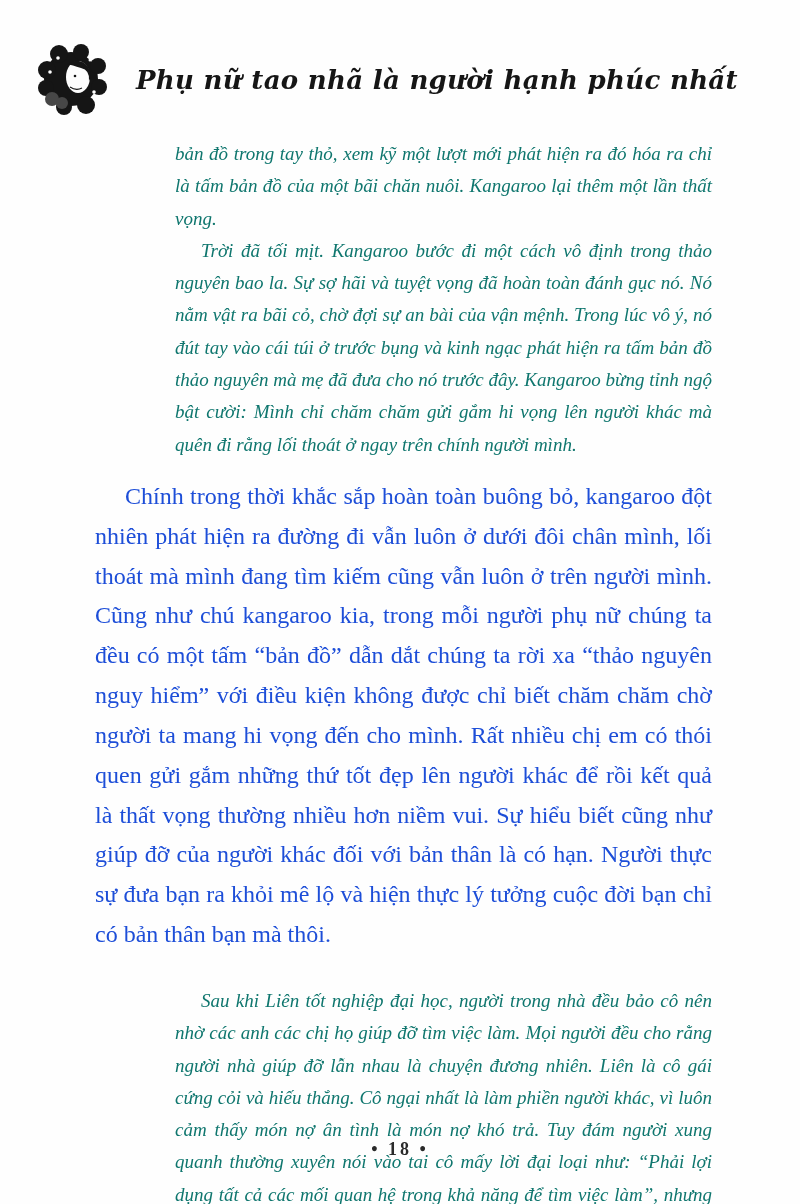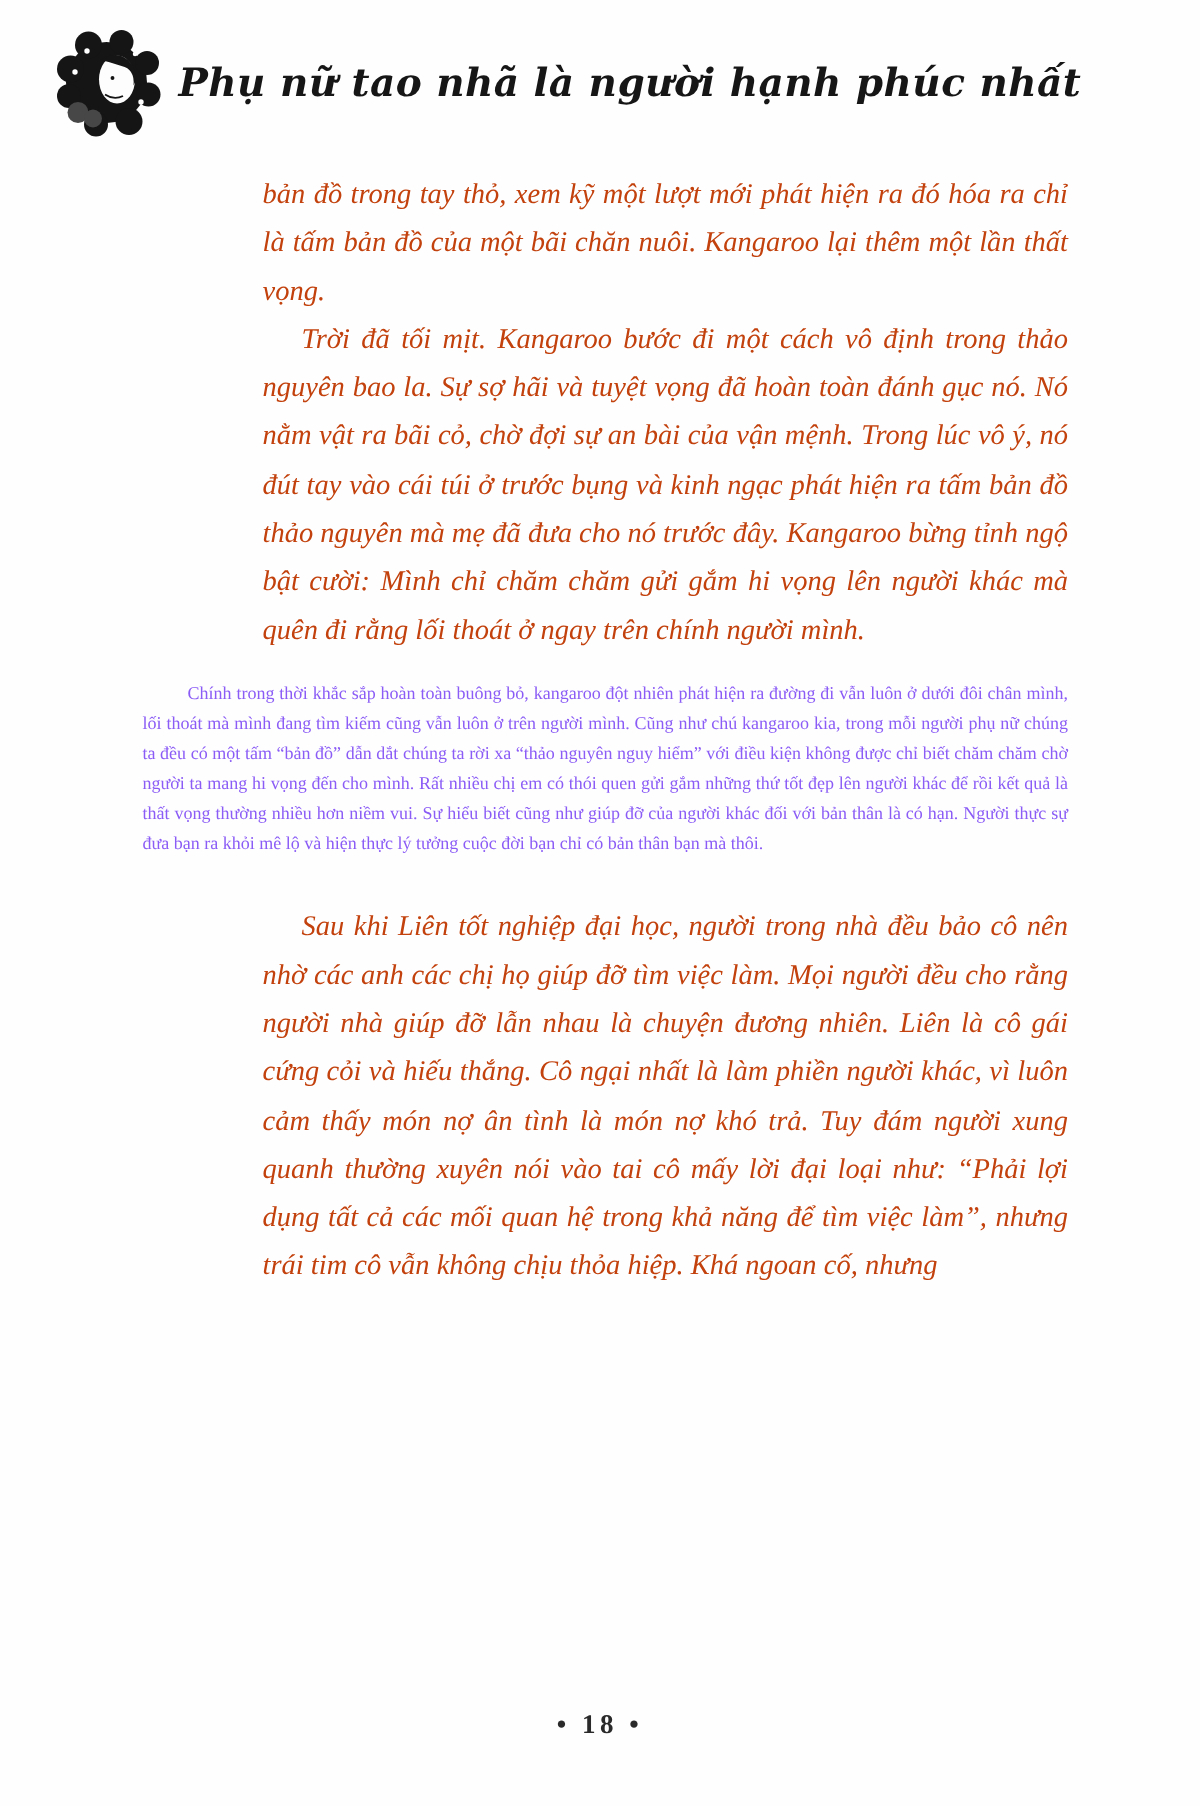--- a/index.html
+++ b/index.html
@@ -14,22 +14,22 @@
     height: 1204px;
     margin: 0 auto;
     background: #fefefe;
     color: #1f1f1f;
     font-family: "Liberation Serif", "DejaVu Serif", serif;
     overflow: hidden;
   }
   .header {
     display: flex;
     align-items: center;
-    gap: 9px;
-    padding: 18px 40px 0 34px;
+    gap: 26px;
+    padding: 42px 40px 0 34px;
     text-align: right;
   }
   .ornament {
     flex: 0 0 auto;
     width: 76px;
     height: 76px;
   }
   .title {
     margin: 0;
     font-family: "DejaVu Serif", "Liberation Serif", serif;
@@ -41,30 +41,30 @@
   }
   .content {
     padding: 20px 88px 0 95px;
     text-align: justify;
   }
   .story {
     margin-left: 80px;
     font-style: italic;
     font-size: 19px;
     line-height: 1.7;
-    color: #c2410c;
+    color: #0f766e;
   }
   .story p { margin: 0; }
   .story p.indent { text-indent: 26px; }
   .commentary {
     margin: 16px 0 0 0;
-    font-size: 12px;
+    font-size: 24px;
     line-height: 1.66;
     text-indent: 30px;
-    color: #8b5cf6;
+    color: #1d4ed8;
   }
   .story-2 { margin-top: 30px; }
   .footer {
     position: absolute;
     left: 0;
     right: 0;
     bottom: 44px;
     text-align: center;
     font-size: 18px;
     letter-spacing: 3px;

